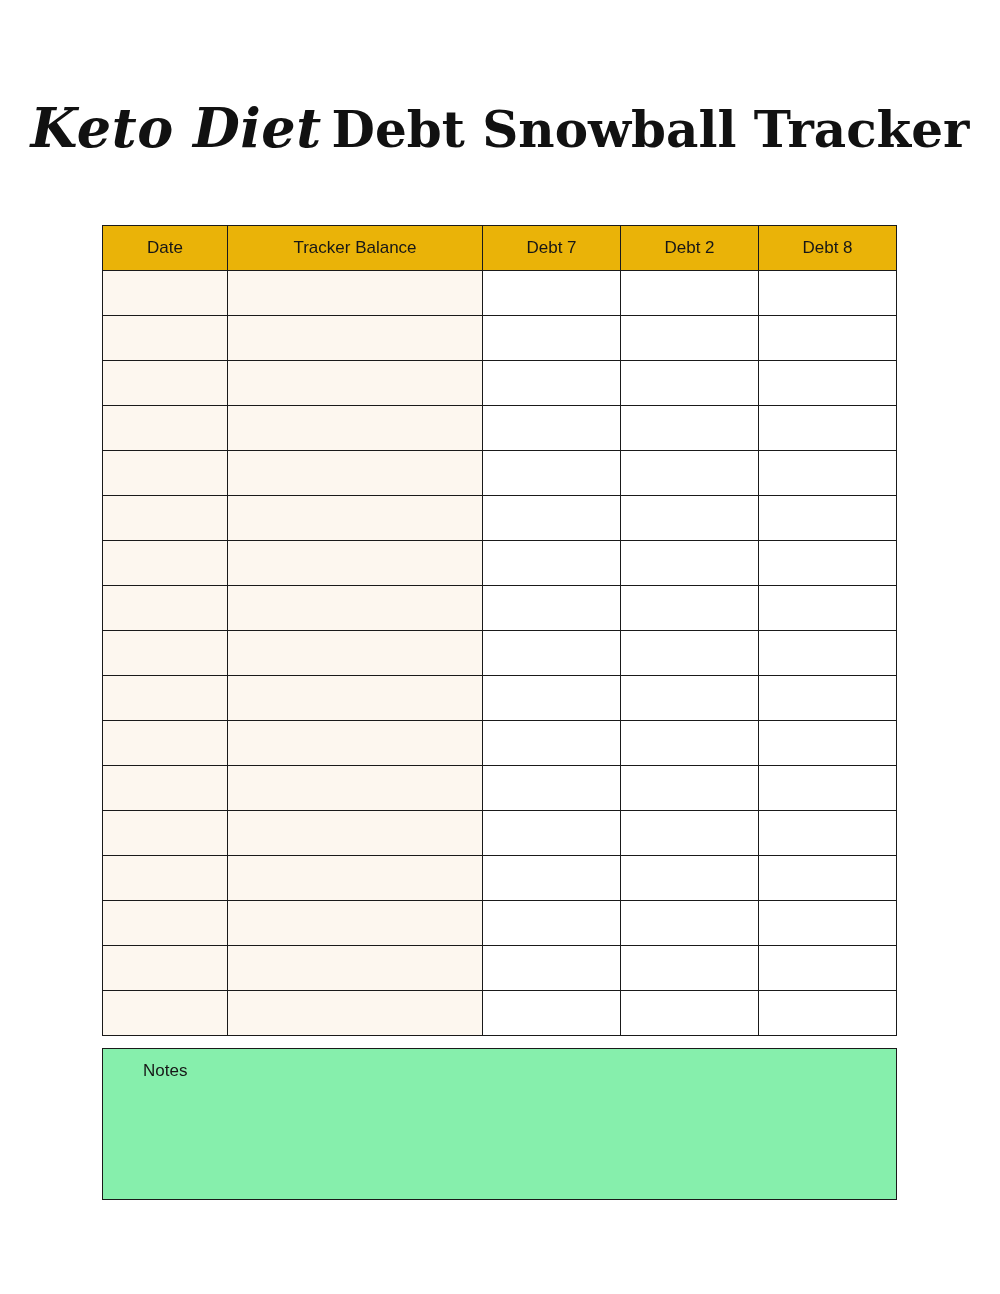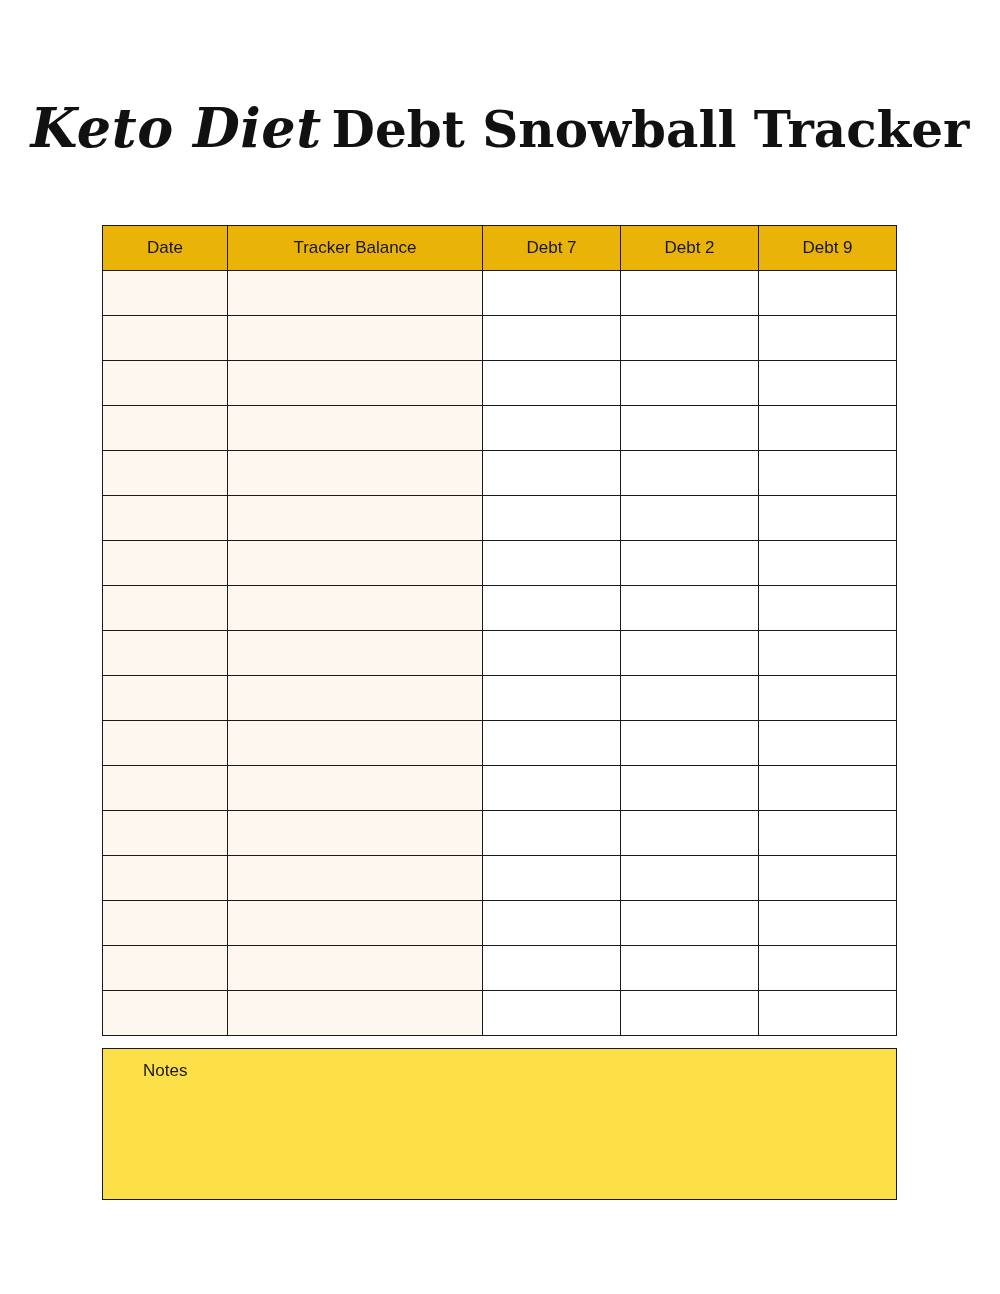--- a/index.html
+++ b/index.html
@@ -87,21 +87,21 @@
 
   
   .notes-box {
     position: absolute;
     left: 102px;
     top: 1048px;
     width: 795px;
     height: 152px;
     box-sizing: border-box;
     border: 1.6px solid #1a1a1a;
-    background: #fde047;
+    background: #86efac;
   }
   .notes-label {
     font-size: 17px;
     color: #171717;
     padding: 12px 0 0 40px;
     display: block;
   }
 </style>
 </head>
 <body>
@@ -119,21 +119,21 @@
       <col class="col-debt">
       <col class="col-debt">
       <col class="col-debt">
     </colgroup>
     <thead>
       <tr>
         <th>Date</th>
         <th>Tracker Balance</th>
         <th>Debt 7</th>
         <th>Debt 2</th>
-        <th>Debt 9</th>
+        <th>Debt 8</th>
       </tr>
     </thead>
     <tbody id="table-body">
         <tr>
           <td class="cream"></td>
           <td class="cream"></td>
           <td></td>
           <td></td>
           <td></td>
         </tr>

